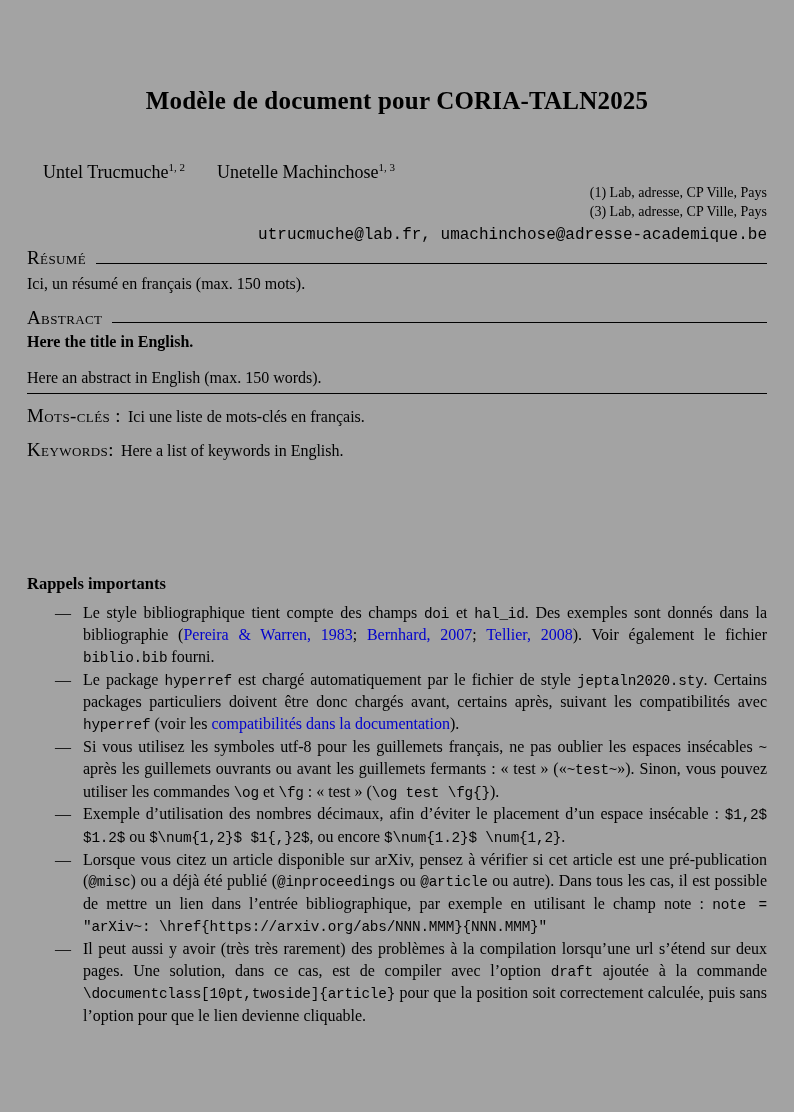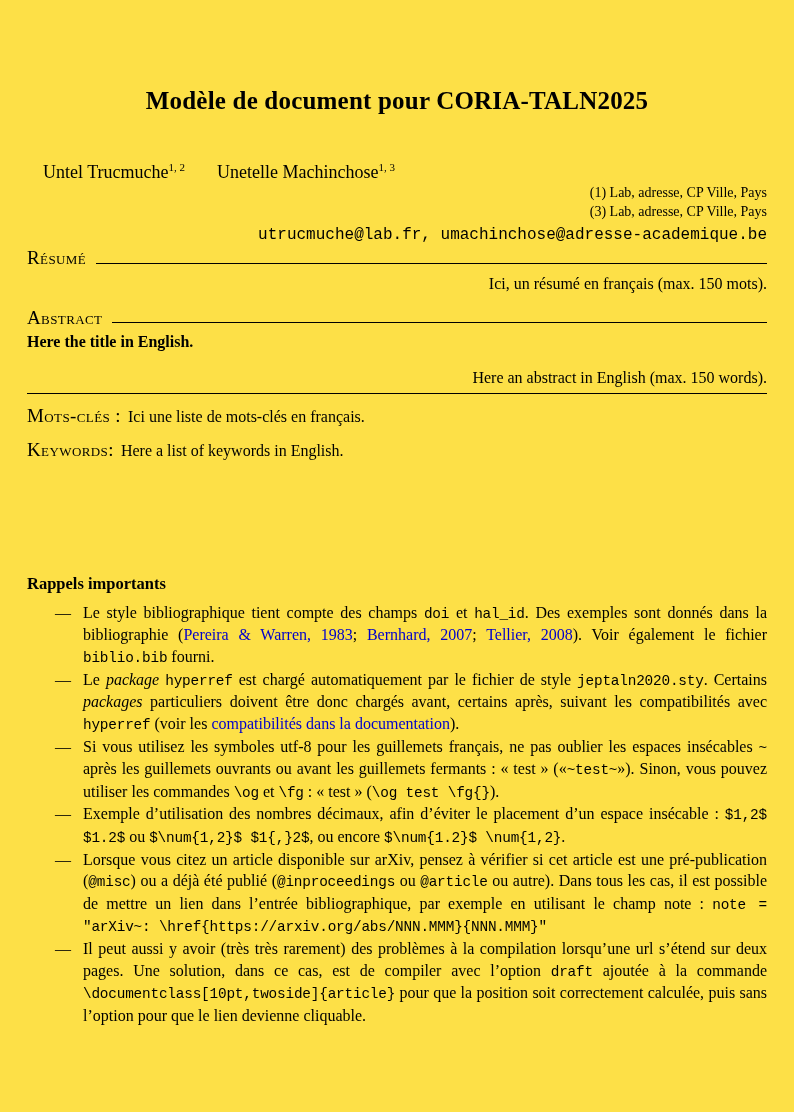--- a/index.html
+++ b/index.html
@@ -8,21 +8,21 @@
     background: #ffffff;
   }
   .page {
     position: relative;
     width: 794px;
     height: 1112px;
     margin: 0 auto;
     box-sizing: border-box;
     padding: 0 27px;
     overflow: hidden;
-    background: #fde047;
+    background: #a3a3a3;
     color: #000000;
     font-family: "Liberation Serif", serif;
     font-size: 16px;
     line-height: 1.36;
   }
 
   
   .title {
     margin: 0;
     padding-top: 84px;
@@ -63,21 +63,20 @@
     line-height: 1.15;
   }
   .labelrule {
     flex: 1;
     height: 1px;
     background: #000;
     margin: 0 0 5px 10px;
   }
   .abs-body {
     margin: 4px 0 0 0;
-    text-align: right;
   }
   .abstract-row { margin-top: 12px; }
   .abs-title {
     margin: 3px 0 0 0;
     font-weight: bold;
   }
   .abs-body.en { margin-top: 14px; }
   .fullrule {
     height: 1px;
     background: #000;
@@ -110,21 +109,21 @@
   }
   .mono {
     font-family: "Liberation Mono", monospace;
     font-size: 0.90em;
     letter-spacing: -0.2px;
   }
   .doclink {
     color: var(--link, #0000cc);
     cursor: pointer;
   }
-  .it { font-style: italic; }
+  .it { }
 </style>
 </head>
 <body>
 
 <div class="page" style="--link: #0000cc;">
 
   <h1 class="title">Modèle de document pour CORIA-TALN2025</h1>
 
   <div class="authors">
     <span class="author"><span>Untel Trucmuche</span><sup>1, 2</sup></span><span class="author"><span>Unetelle Machinchose</span><sup>1, 3</sup></span>

